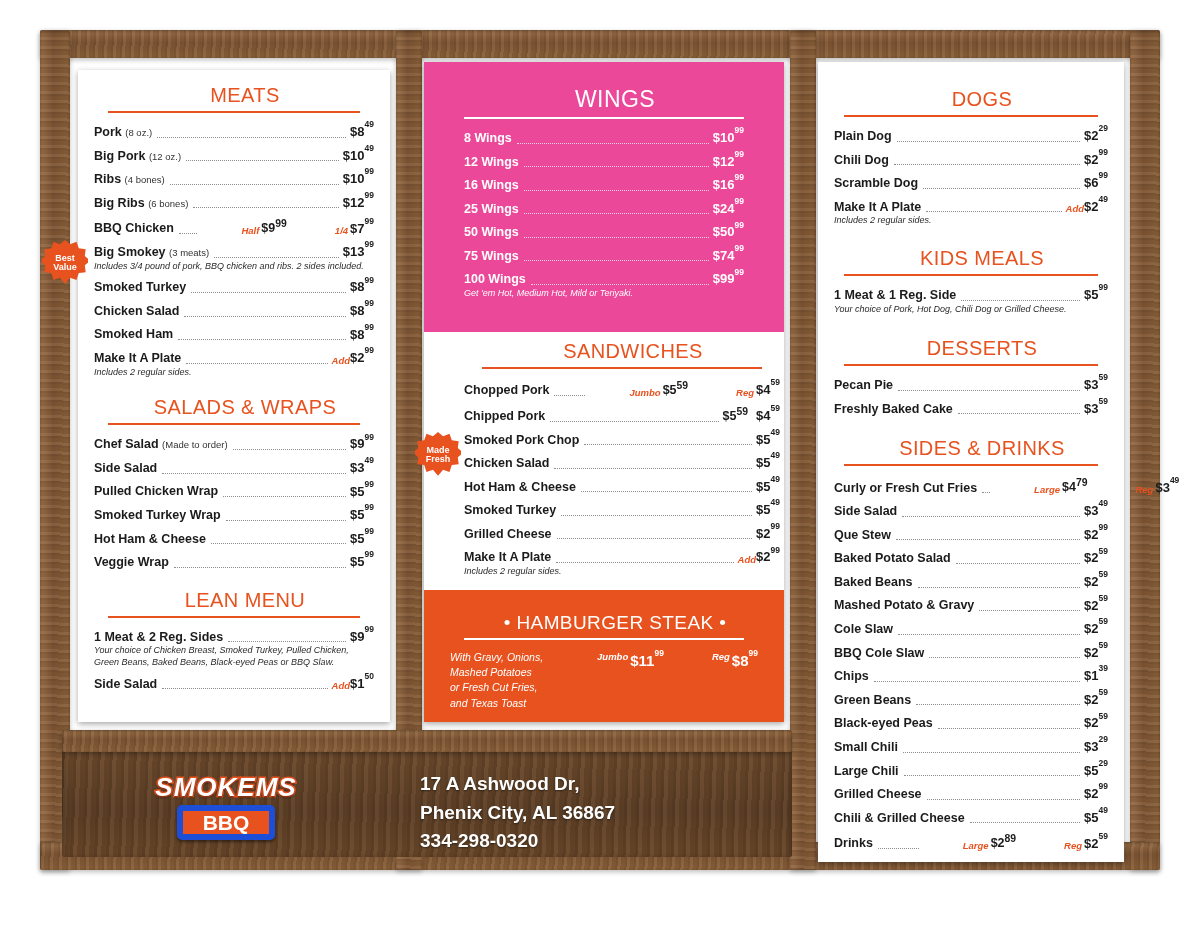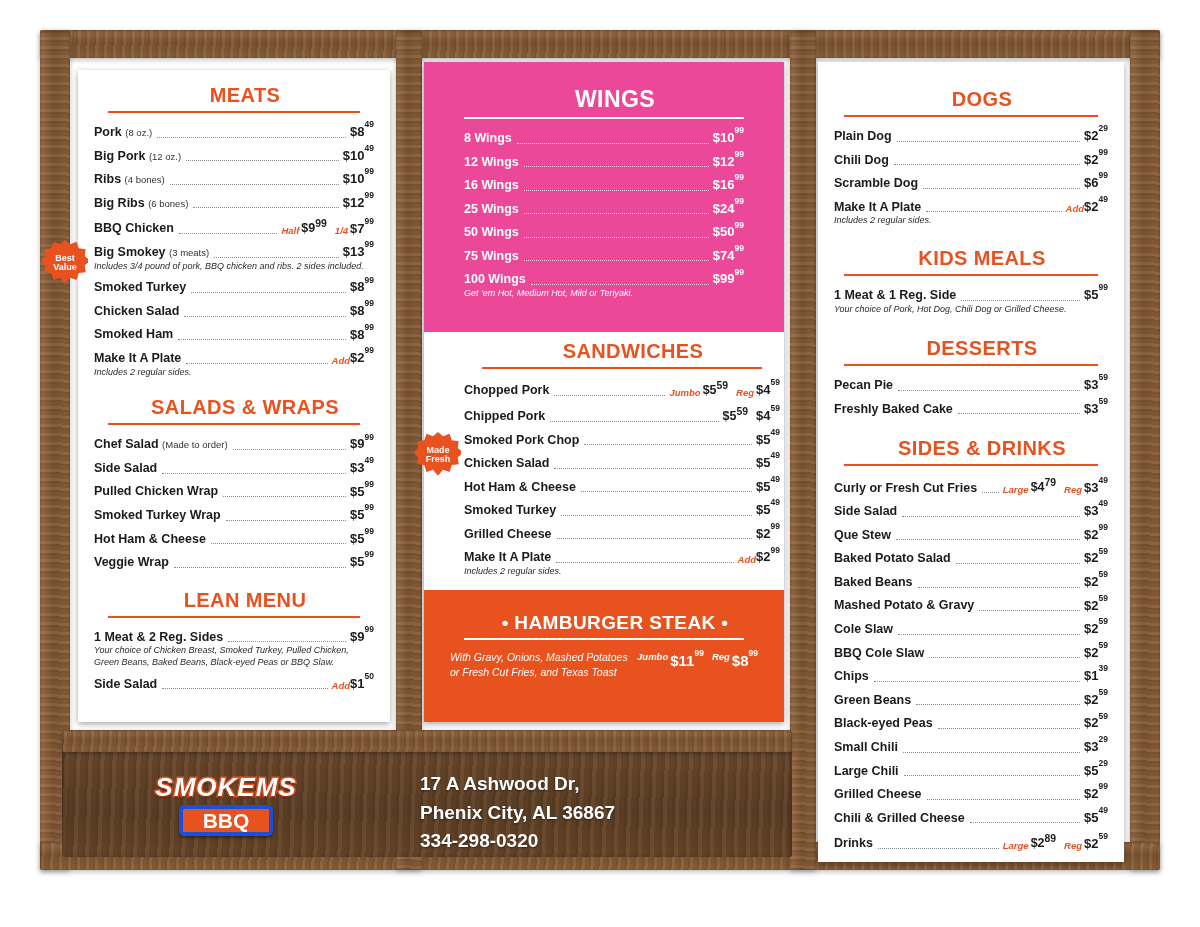--- a/index.html
+++ b/index.html
@@ -36,32 +36,32 @@
   }
 
   
   .panel{position:absolute;background:#fff;box-shadow:0 2px 6px rgba(0,0,0,.35);}
   #panel-left{left:78px;top:70px;width:312px;height:652px;}
   #panel-mid{left:424px;top:62px;width:360px;height:660px;}
   #panel-right{left:818px;top:62px;width:306px;height:800px;}
 
   
   .sec-title{
-    color:#e8521f;font-weight:bold;text-align:center;letter-spacing:.4px;
+    color:#e8521f;font-weight:normal;text-align:center;letter-spacing:.4px;
     font-size:20px;margin:0 16px 4px 0;padding-left:38px;
   }
   .rule{height:2px;background:#e8521f;margin:0 auto 10px auto;}
   .rows{padding:0 16px;}
   .row{display:flex;align-items:flex-end;font-size:12.5px;color:#1b1b1b;line-height:1.25;margin-top:6px;}
   .nm{font-weight:bold;white-space:nowrap;}
   .nm .paren{font-weight:normal;font-size:9.5px;color:#333;}
   .dots{flex:1;border-bottom:1.5px dotted #8d8d8d;margin:0 4px 3px 5px;min-width:8px;}
   .pr{font-weight:bold;white-space:nowrap;font-size:13px;}
   .pr sup{font-size:8.5px;top:-.45em;position:relative;}
-  .alt{color:#e8521f;font-style:italic;font-weight:bold;font-size:9.5px;margin-right:2px;}
+  .alt{color:#e8521f;font-style:italic;font-weight:bold;font-size:9.5px;margin-right:2px;margin-left:40px;}
   .altpr{font-weight:bold;font-size:12.5px;margin-right:8px;white-space:nowrap;}
   .note{font-size:9px;font-style:italic;color:#2a2a2a;line-height:1.3;margin:0 0 0 0;}
   .addon{color:#e8521f;font-style:italic;font-weight:bold;font-size:9.5px;}
 
   
   .orange{background:#ec4899;color:#fff;}
   #wings{position:absolute;left:0;top:0;width:360px;height:270px;}
   #wings .sec-title{color:#fff;font-size:23px;padding-top:24px;}
   #wings .rule{background:#fff;}
   #wings .row{color:#fff;}
@@ -91,21 +91,21 @@
   .addr{position:absolute;left:420px;top:770px;width:370px;color:#fff;text-align:left;
         font-weight:bold;font-size:19px;line-height:1.5;text-shadow:0 1px 2px rgba(0,0,0,.5);}
   #logo{position:absolute;left:146px;top:772px;width:160px;height:78px;}
   .logo-top{
     font-family:"Liberation Sans",sans-serif;font-weight:bold;font-style:italic;
     font-size:26px;color:#fff;text-align:center;letter-spacing:1px;
     -webkit-text-stroke:3px #e8521f;paint-order:stroke fill;
     text-shadow:0 2px 2px rgba(0,0,0,.45);
   }
   .logo-bot{
-    margin:2px auto 0 auto;width:86px;background:#e8521f;border:4px solid #1d4ed8;border-radius:5px;
+    margin:2px auto 0 auto;width:86px;background:#e8521f;border:6px solid #1d4ed8;border-radius:5px;
     color:#fff;font-weight:bold;font-size:21px;text-align:center;line-height:1.1;
     box-shadow:0 2px 3px rgba(0,0,0,.45);
   }
   .sp{padding-top:14px;}
 </style>
 </head>
 <body>
 
 <div class="stage">
 

